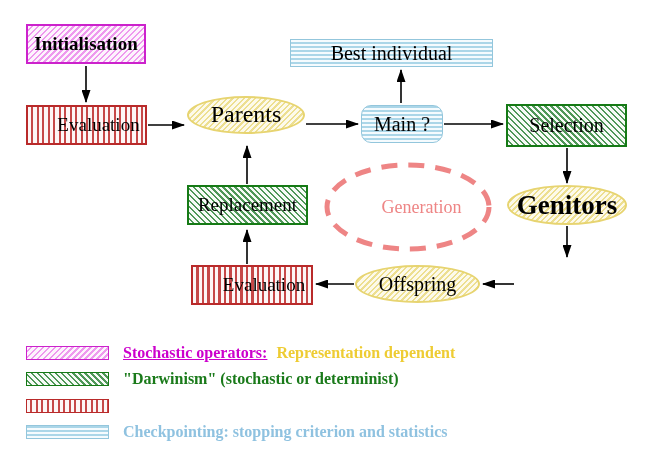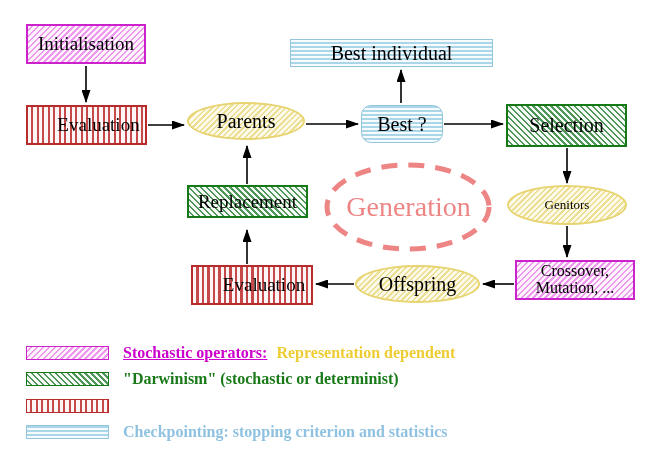--- a/index.html
+++ b/index.html
@@ -23,20 +23,21 @@
     line-height: 1.05;
     color: #000;
     box-sizing: border-box;
   }
   
   .hatch-magenta {
     border: 2px solid var(--magenta-border);
     background: repeating-linear-gradient(135deg,
       #fdf4fd 0px, #fdf4fd 2.4px,
       var(--magenta-line) 2.4px, var(--magenta-line) 4.2px);
+    font-weight: bold;
   }
   .hatch-green {
     border: 2px solid var(--green-border);
     background: repeating-linear-gradient(45deg,
       #f7fbf7 0px, #f7fbf7 2.5px,
       var(--green-line) 2.5px, var(--green-line) 4.2px);
   }
   .vlines-red {
     border: 2px solid var(--red-border);
     background: repeating-linear-gradient(90deg,
@@ -53,34 +54,34 @@
   .hatch-yellow {
     border: 2px solid var(--yellow-border);
     border-radius: 50%;
     background: repeating-linear-gradient(135deg,
       #fdfaeb 0px, #fdfaeb 2.3px,
       var(--yellow-line) 2.3px, var(--yellow-line) 4px);
   }
   
   #n-initialisation { left: 26px;  top: 24px;  width: 120px; height: 40px; }
   #n-evaluation-top { left: 26px;  top: 105px; width: 121px; height: 40px; }
-  #n-parents        { left: 187px; top: 102px; width: 118px; height: 38px; font-size: 20px; }
+  #n-parents        { left: 187px; top: 96px; width: 118px; height: 38px; font-size: 24px; }
   #n-best           { left: 290px; top: 39px;  width: 203px; height: 28px; font-size: 20px; }
   #n-stop           { left: 361px; top: 105px; width: 82px;  height: 38px; border-radius: 10px; font-size: 20px; }
   #n-selection      { left: 506px; top: 104px; width: 121px; height: 43px; font-size: 20px; }
-  #n-genitors       { left: 507px; top: 185px; width: 120px; height: 40px; font-size: 13px; }
+  #n-genitors       { left: 507px; top: 185px; width: 120px; height: 40px; font-size: 27px; font-weight: bold; }
   #n-crossover      { left: 515px; top: 260px; width: 120px; height: 40px; font-size: 16px; }
   #n-offspring      { left: 355px; top: 265px; width: 125px; height: 38px; font-size: 20px; }
   #n-evaluation-bot { left: 191px; top: 265px; width: 122px; height: 40px; }
-  #n-replacement    { left: 187px; top: 185px; width: 121px; height: 33px; }
+  #n-replacement    { left: 187px; top: 185px; width: 121px; height: 40px; }
   #generation-label {
     position: absolute;
-    left: 325px; top: 163px; width: 167px; height: 88px;
+    left: 338px; top: 163px; width: 167px; height: 88px;
     display: flex; align-items: center; justify-content: center;
-    font-size: 28px;
+    font-size: 18px;
     color: var(--salmon);
   }
   .two-line span { display: block; }
   
   #overlay { position: absolute; left: 0; top: 0; width: 662px; height: 471px; }
   #overlay line { stroke: var(--arrow-color); stroke-width: 1.6; }
   #overlay .gen-ellipse { fill: none; stroke: var(--salmon); stroke-width: 5; stroke-dasharray: 16 11; }
   
   .legend-row {
     position: absolute;
@@ -133,32 +134,26 @@
   </svg>
 
   <div class="node hatch-magenta" id="n-initialisation">Initialisation</div>
 
   <div class="node vlines-red" id="n-evaluation-top">Evaluation</div>
 
   <div class="node hatch-yellow" id="n-parents">Parents</div>
 
   <div class="node hlines-cyan" id="n-best">Best individual</div>
 
-  <div class="node hlines-cyan" id="n-stop">Best ?</div>
+  <div class="node hlines-cyan" id="n-stop">Main ?</div>
 
   <div class="node hatch-green" id="n-selection">Selection</div>
 
   <div class="node hatch-yellow" id="n-genitors">Genitors</div>
 
-  <div class="node hatch-magenta two-line" id="n-crossover">
-    <div>
-      <span>Crossover,</span>
-      <span>Mutation, ...</span>
-    </div>
-  </div>
 
   <div class="node hatch-yellow" id="n-offspring">Offspring</div>
 
   <div class="node vlines-red" id="n-evaluation-bot">Evaluation</div>
 
   <div class="node hatch-green" id="n-replacement">Replacement</div>
 
   <div id="generation-label">Generation</div>
 
   <div class="legend-row" id="legend-row-1">

